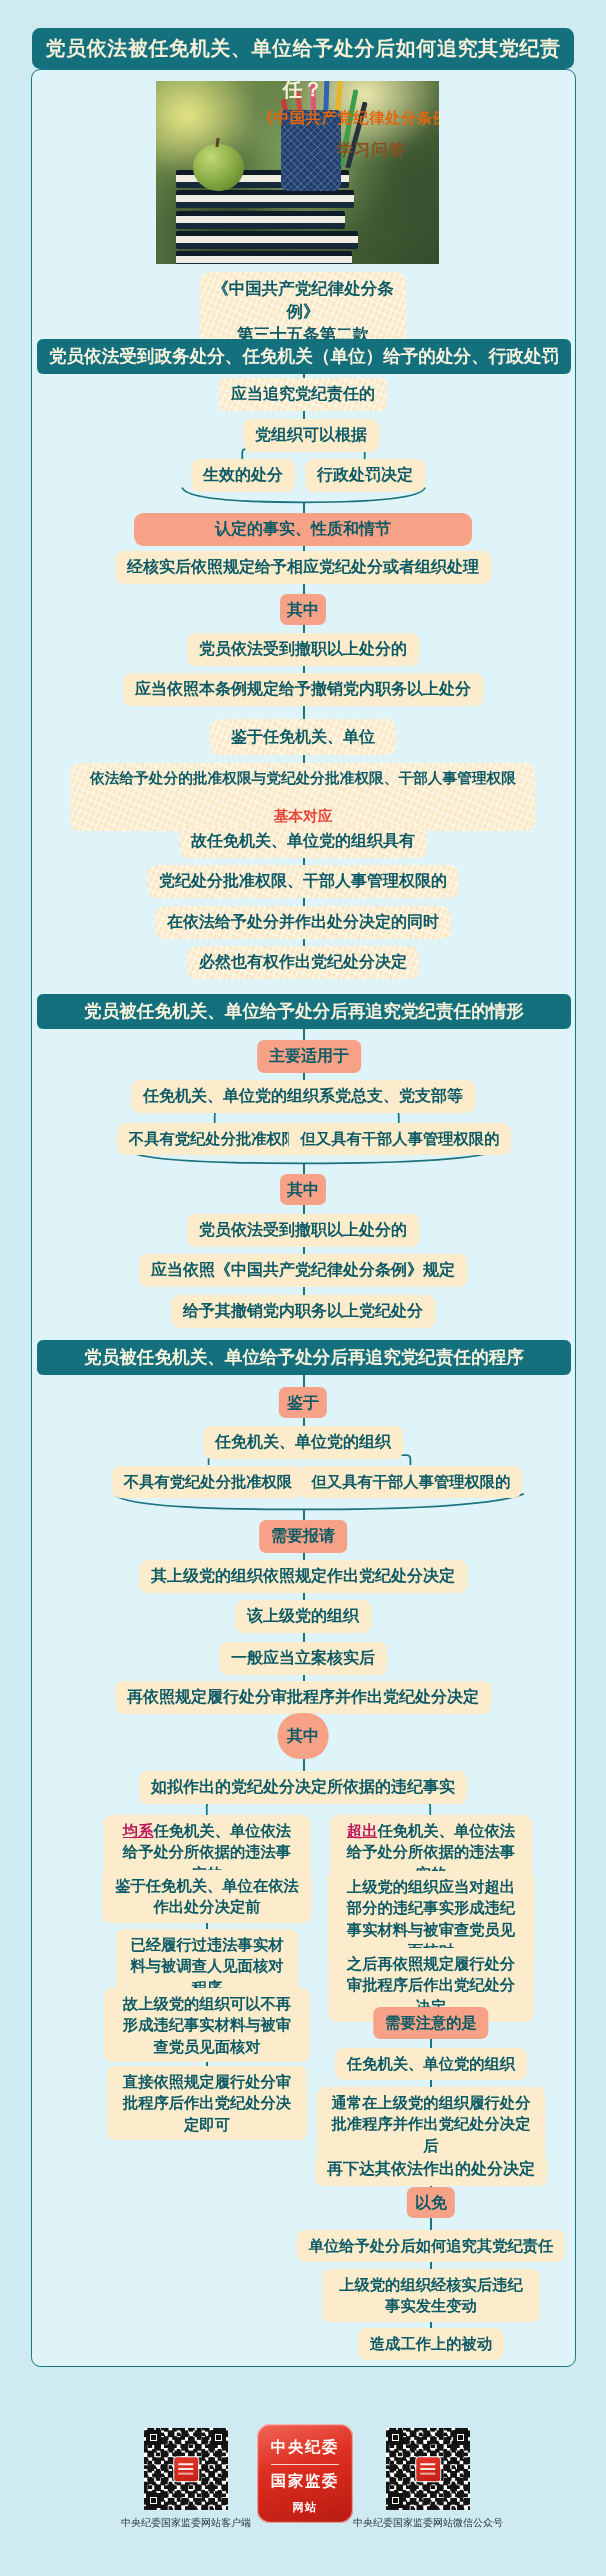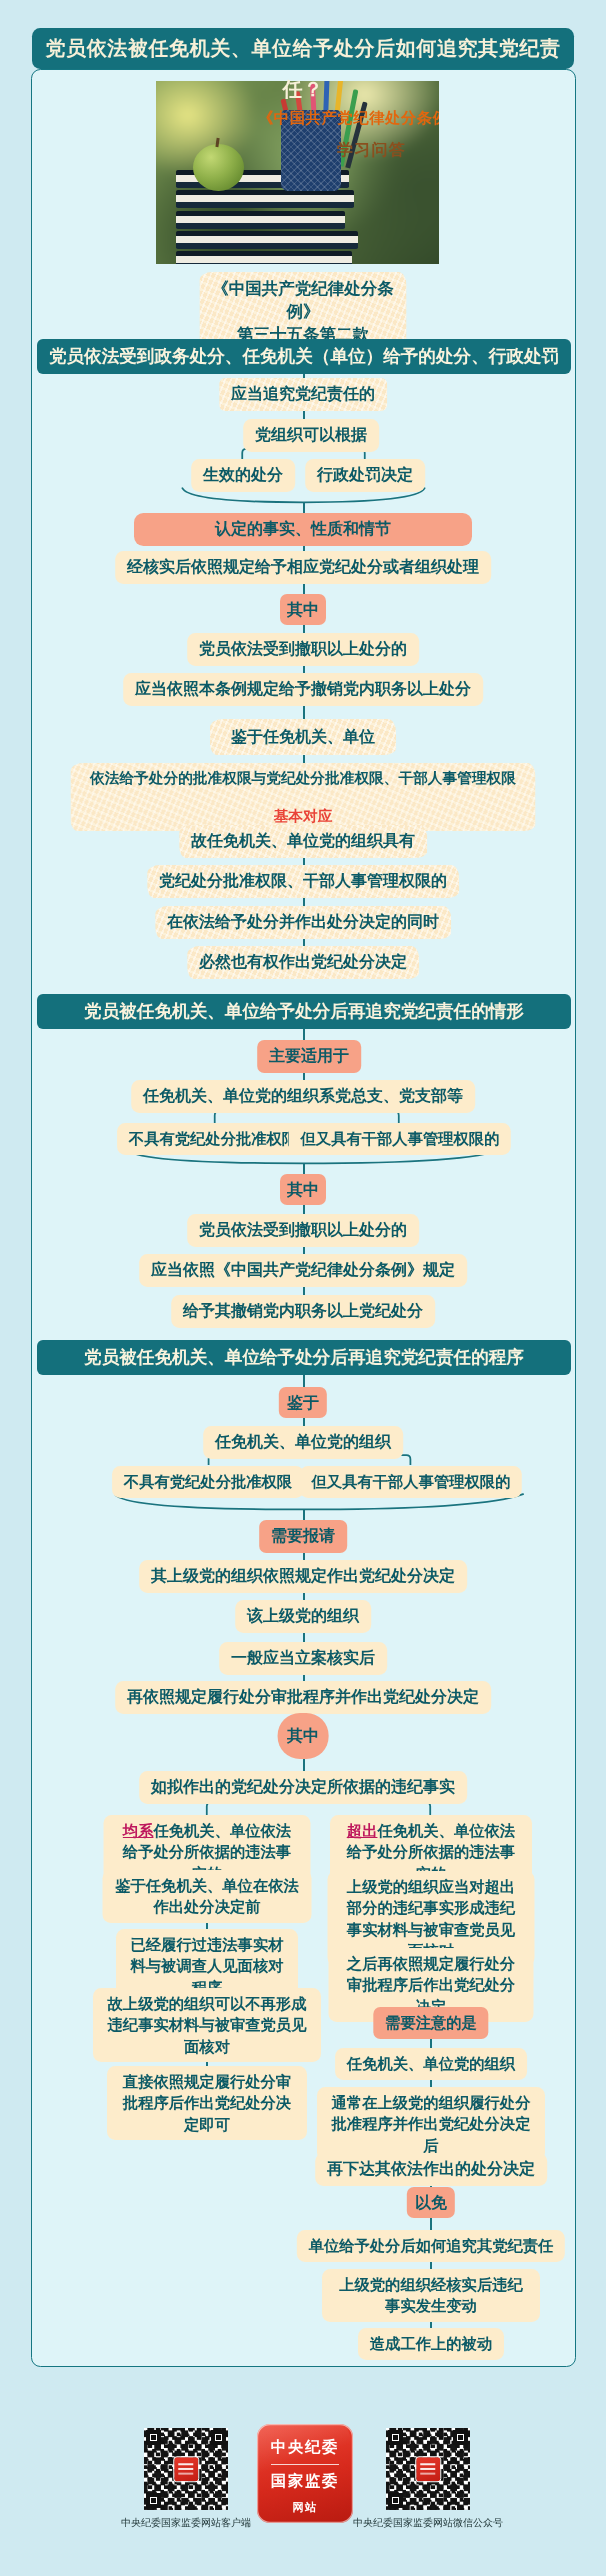--- a/index.html
+++ b/index.html
@@ -206,21 +206,21 @@
   </svg>
 
   <div class="node wrap" style="left:207px;top:1815px;width:207px;font-size:15.3px;">
     <span class="hl">均系</span><span>任免机关、单位依法给予处分所依据的违法事实的</span>
   </div>
   <div class="vline c-left" style="top:1857px;height:14px;"></div>
   <div class="node wrap" style="left:207px;top:1870px;width:209px;font-size:15.3px;">鉴于任免机关、单位在依法作出处分决定前</div>
   <div class="vline c-left" style="top:1914px;height:16.5px;"></div>
   <div class="node wrap" style="left:207px;top:1929px;width:182px;font-size:15.3px;">已经履行过违法事实材料与被调查人见面核对程序</div>
   <div class="vline c-left" style="top:1973px;height:16.5px;"></div>
-  <div class="node wrap" style="left:207px;top:1988px;width:228px;font-size:15.3px;">故上级党的组织可以不再形成违纪事实材料与被审查党员见面核对</div>
+  <div class="node wrap" style="left:207px;top:1988px;width:206px;font-size:15.3px;">故上级党的组织可以不再形成违纪事实材料与被审查党员见面核对</div>
   <div class="vline c-left" style="top:2049px;height:18px;"></div>
   <div class="node wrap" style="left:207px;top:2066px;width:200px;font-size:15.3px;">直接依照规定履行处分审批程序后作出党纪处分决定即可</div>
 
   <div class="node wrap" style="left:431px;top:1815px;width:202px;font-size:15.3px;">
     <span class="hl">超出</span><span>任免机关、单位依法给予处分所依据的违法事实的</span>
   </div>
   <div class="vline c-right" style="top:1857px;height:15.3px;"></div>
   <div class="node wrap" style="left:431px;top:1871px;width:207px;font-size:15.3px;">上级党的组织应当对超出部分的违纪事实形成违纪事实材料与被审查党员见面核对</div>
   <div class="vline c-right" style="top:1933px;height:17px;"></div>
   <div class="node wrap" style="left:431px;top:1948px;width:205px;font-size:15.3px;">之后再依照规定履行处分审批程序后作出党纪处分决定</div>

